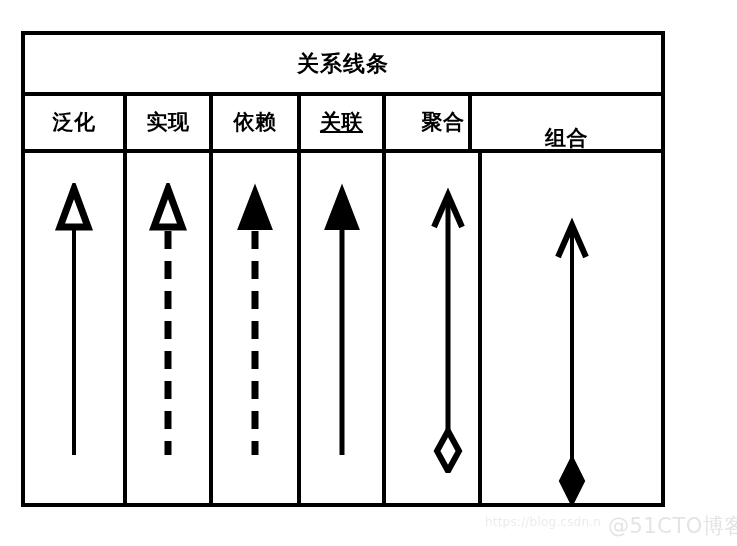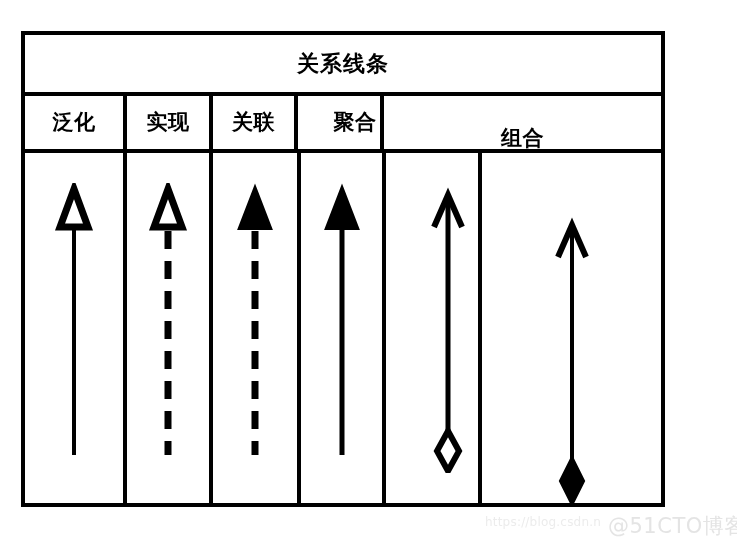--- a/index.html
+++ b/index.html
@@ -95,21 +95,21 @@
     font-weight: bold;
     color: #000000;
     line-height: 1;
     letter-spacing: 0.5px;
   }
 
   
   .col-0 { flex: 0 0 102px; }
   .col-1 { flex: 0 0 86px; justify-content: center; }
   .col-2 { flex: 0 0 88px; }
-  .col-3 { flex: 0 0 85px; }
+  .col-3 { flex: 0 0 85px; text-decoration: underline; }
   .col-4 { flex: 0 0 86px; padding-left: 32px; }
   .col-5 { flex: 1 1 auto; align-items: flex-end; }
 
   .symbol-svg {
     display: block;
   }
 
   .watermark {
     position: absolute;
     left: 485px;
@@ -142,20 +142,23 @@
       <div class="title-text">关系线条</div>
     </div>
 
     <div class="header-row">
       <div class="cell col-0">
         <span class="header-label">泛化</span>
       </div>
       <div class="cell col-1">
         <span class="header-label">实现</span>
       </div>
+      <div class="cell col-2">
+        <span class="header-label">依赖</span>
+      </div>
       <div class="cell col-3">
         <span class="header-label">关联</span>
       </div>
       <div class="cell col-4">
         <span class="header-label">聚合</span>
       </div>
       <div class="cell col-5">
         <span class="header-label">组合</span>
       </div>
     </div>

